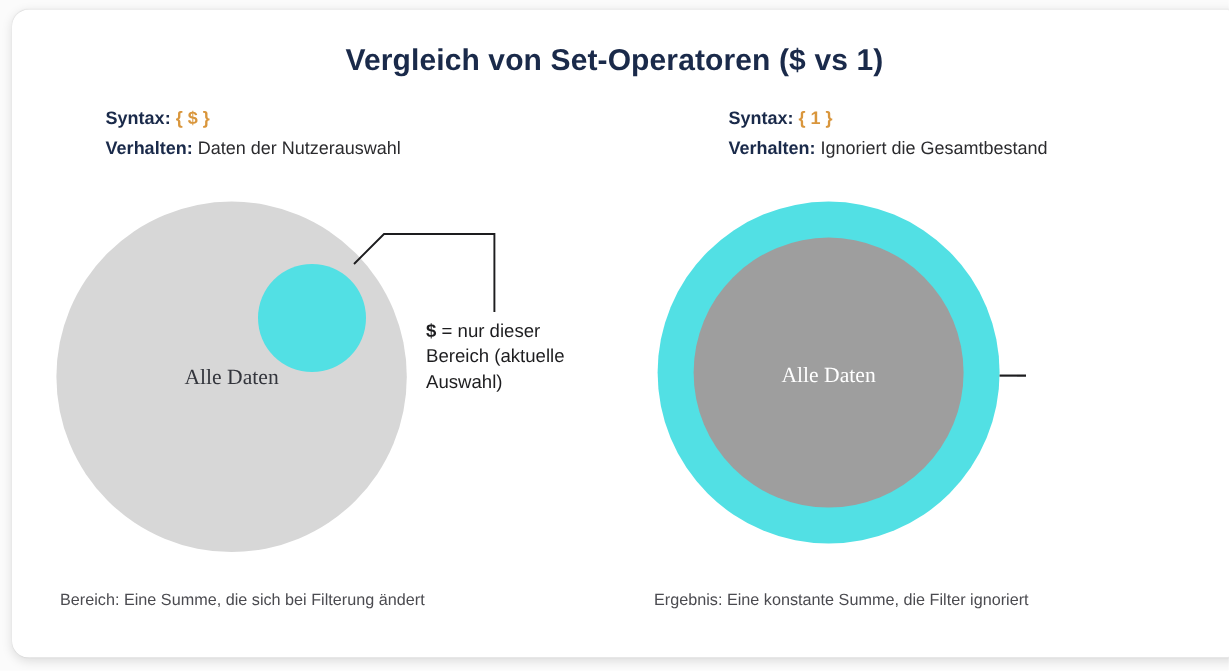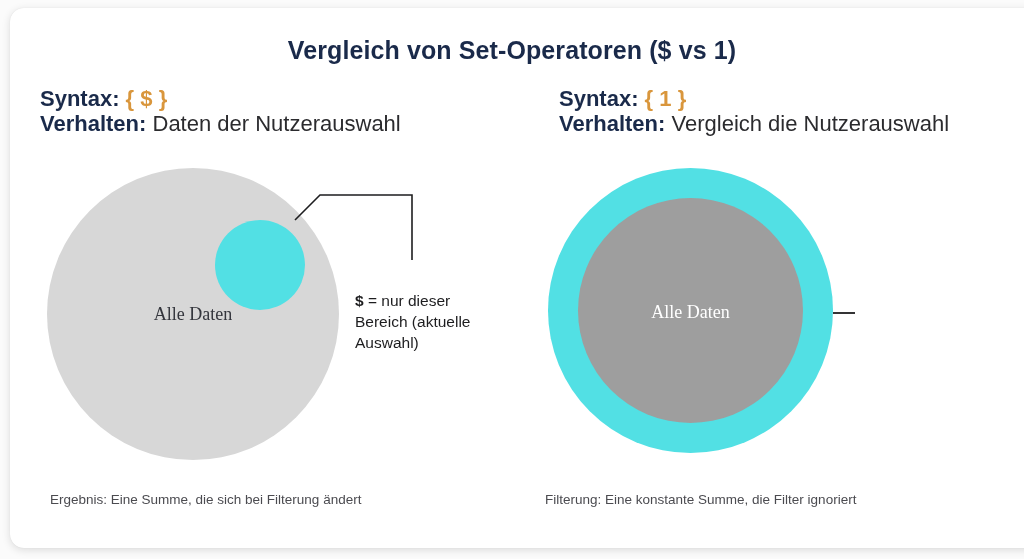--- a/index.html
+++ b/index.html
@@ -47,24 +47,25 @@
 
   
   .panel {
     position: absolute;
     top: 78px;
   }
   .panel-left  { left: 30px;  width: 470px; }
   .panel-right { left: 549px; width: 470px; }
 
   .meta-line {
-    font-size: 22px;
+    font-size: 15px;
     color: #1d1d1f;
     line-height: 25px;
     white-space: nowrap;
+    margin-left: 48px;
   }
   .meta-line .lbl {
     font-weight: bold;
     color: #1a2a4a;
   }
   .meta-line .syntax {
     color: #d9963c;
     font-weight: bold;
   }
   .meta-line .val {
@@ -142,21 +143,20 @@
 
   
   .leader { position: absolute; left: 0; top: 0; width: 1004px; height: 540px; }
 
   
   .annot {
     position: absolute;
     font-size: 15.5px;
     line-height: 21px;
     color: #1d1d1f;
-    margin-top: 24px;
   }
   .annot .key { font-weight: bold; }
   .annot-left  { left: 345px; top: 258px; width: 140px; }
   .annot-right { left: 845px; top: 262px; width: 150px; }
 
   
   .caption {
     position: absolute;
     top: 484px;
     font-size: 13.5px;
@@ -184,21 +184,21 @@
       </div>
     </div>
 
     <div class="panel panel-right">
       <div class="meta-line">
         <span class="lbl">Syntax:</span>
         <span class="syntax">{ 1 }</span>
       </div>
       <div class="meta-line">
         <span class="lbl">Verhalten:</span>
-        <span class="val">Vergleich die Nutzerauswahl</span>
+        <span class="val">Ignoriert die Gesamtbestand</span>
       </div>
     </div>
 
     <div class="diagram">
 
       <div class="circle-all-left"></div>
       <div class="circle-selection"></div>
       <div class="label-all-left">Alle Daten</div>
 
       <div class="ring-outer"></div>
@@ -211,17 +211,17 @@
 
         <line x1="823" y1="305" x2="845" y2="305" stroke="#1d1d1f" stroke-width="1.8"></line>
       </svg>
     </div>
 
     <div class="annot annot-left">
       <span class="key">$</span><span> = nur dieser Bereich (aktuelle Auswahl)</span>
     </div>
 
 
-    <div class="caption caption-left">Ergebnis: Eine Summe, die sich bei Filterung ändert</div>
-    <div class="caption caption-right">Filterung: Eine konstante Summe, die Filter ignoriert</div>
+    <div class="caption caption-left">Bereich: Eine Summe, die sich bei Filterung ändert</div>
+    <div class="caption caption-right">Ergebnis: Eine konstante Summe, die Filter ignoriert</div>
 
   </div>
 </div>
 
 </body></html>

